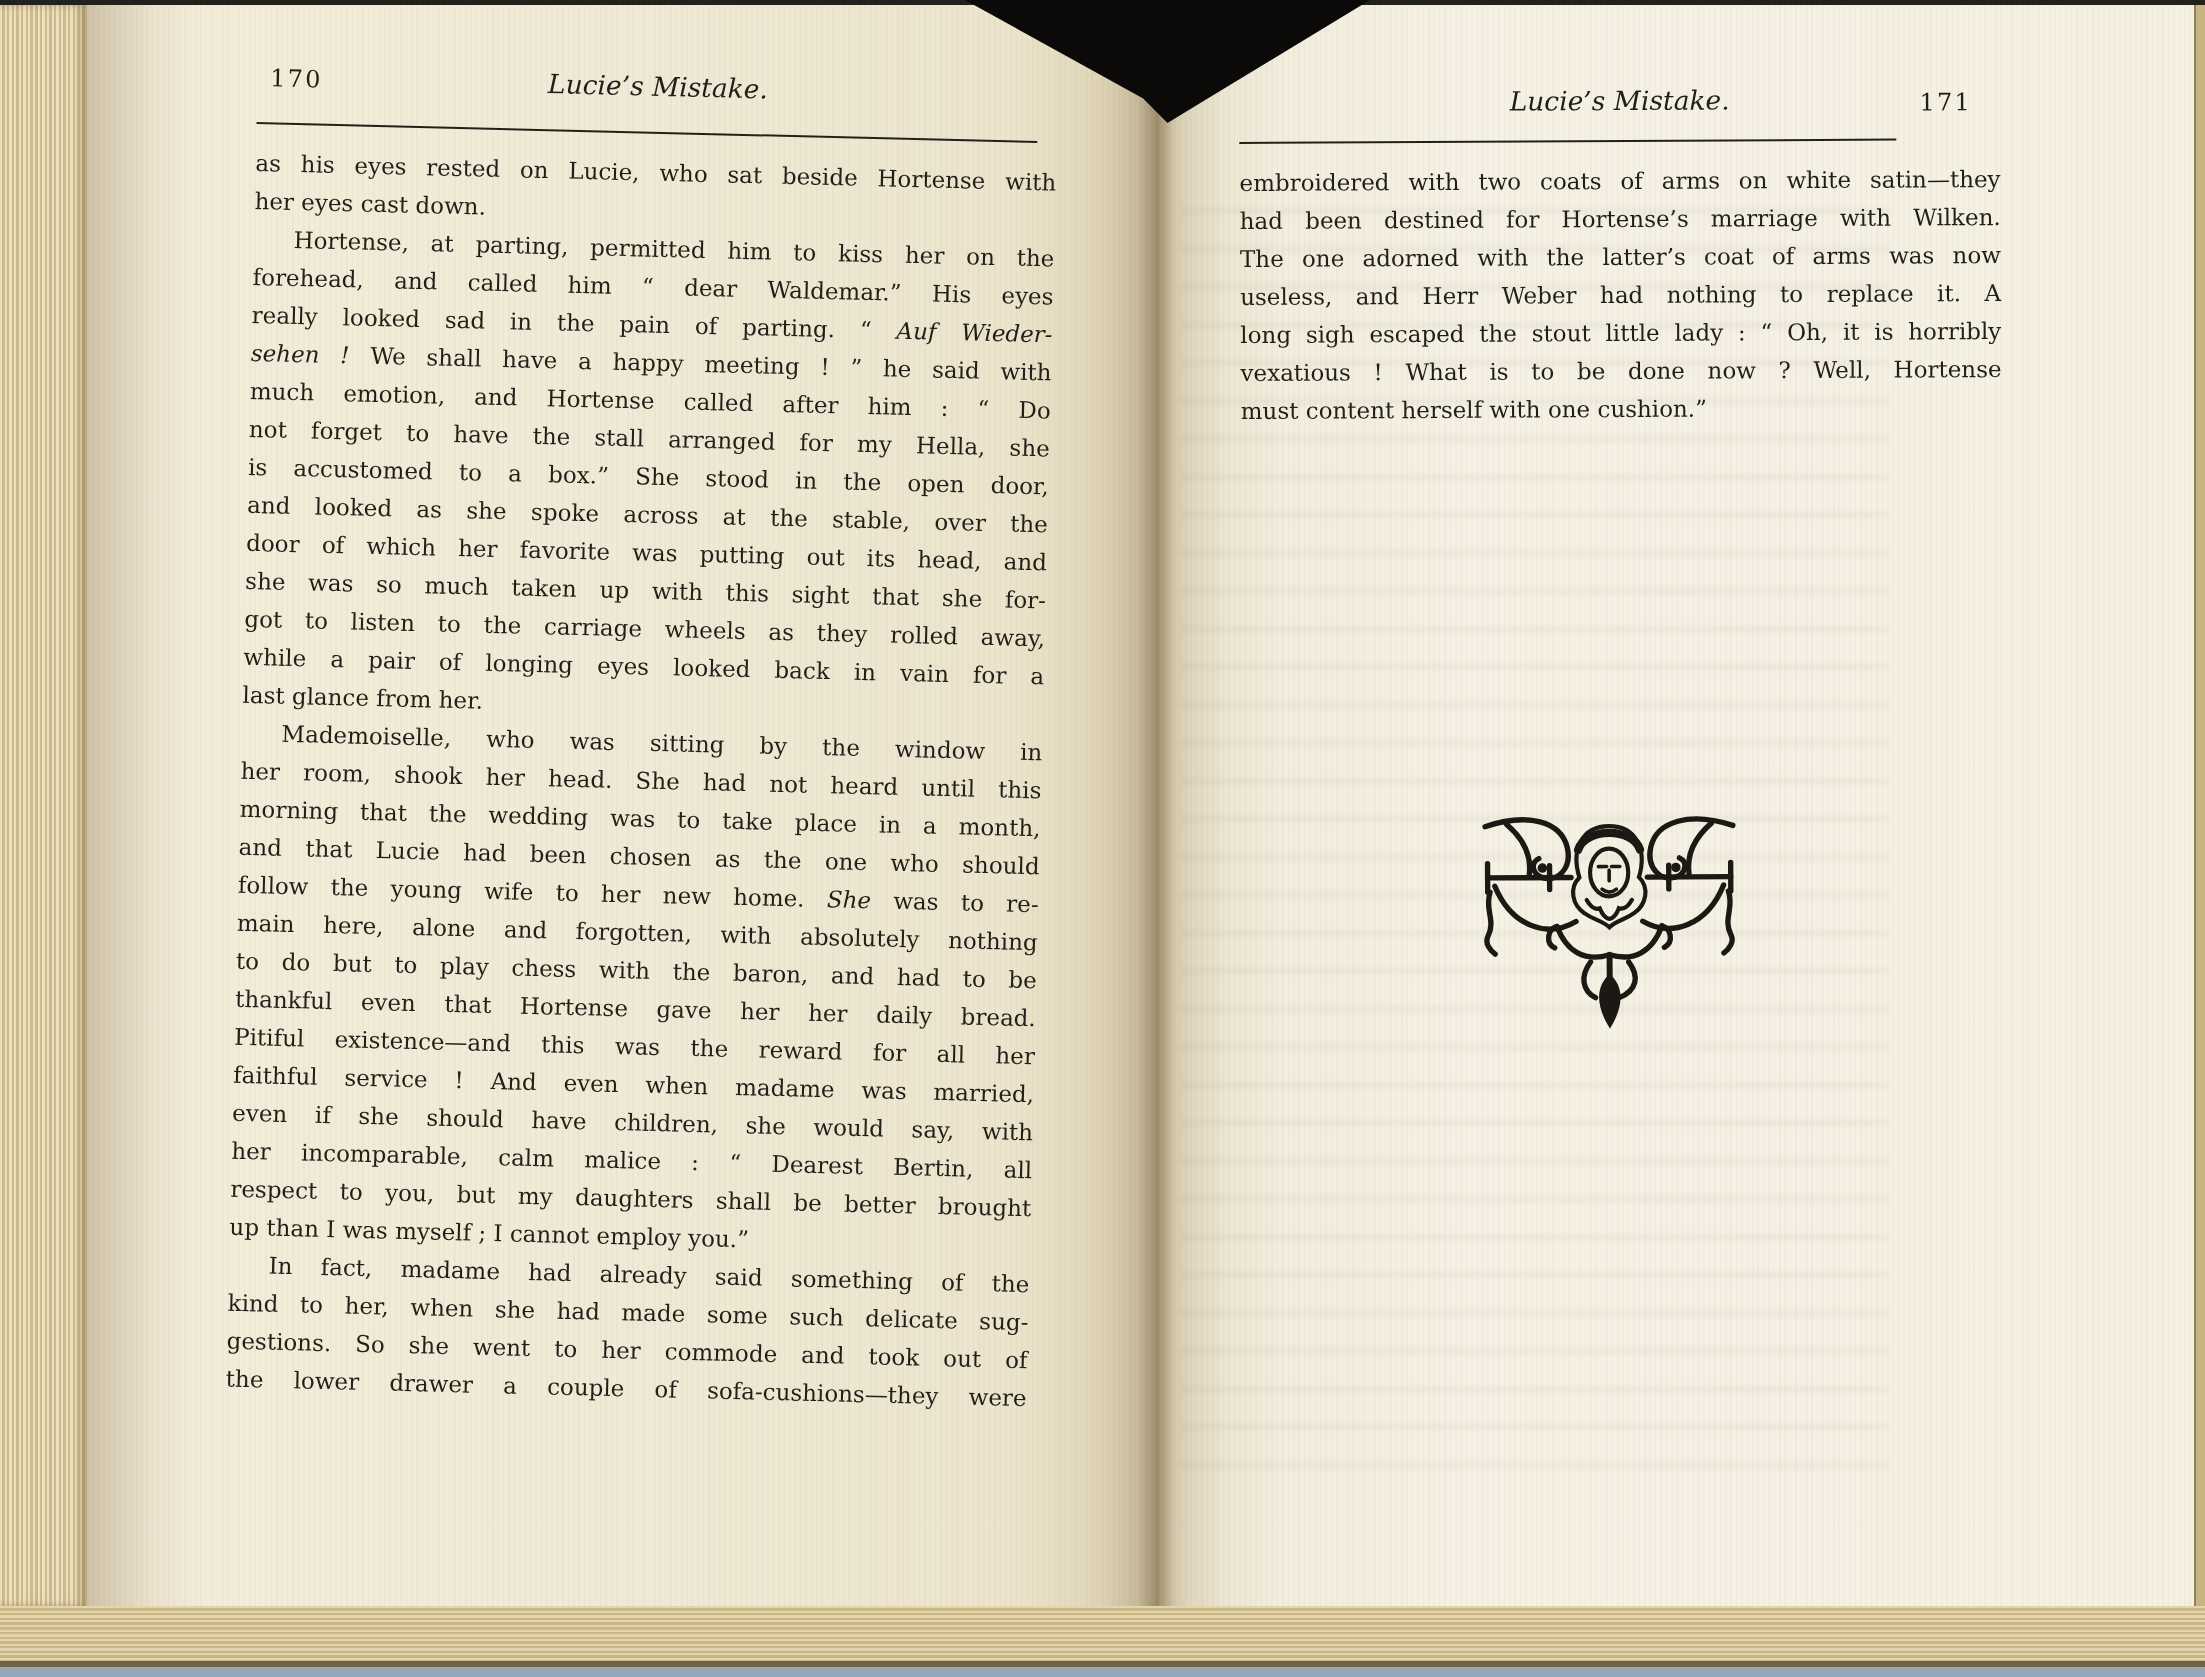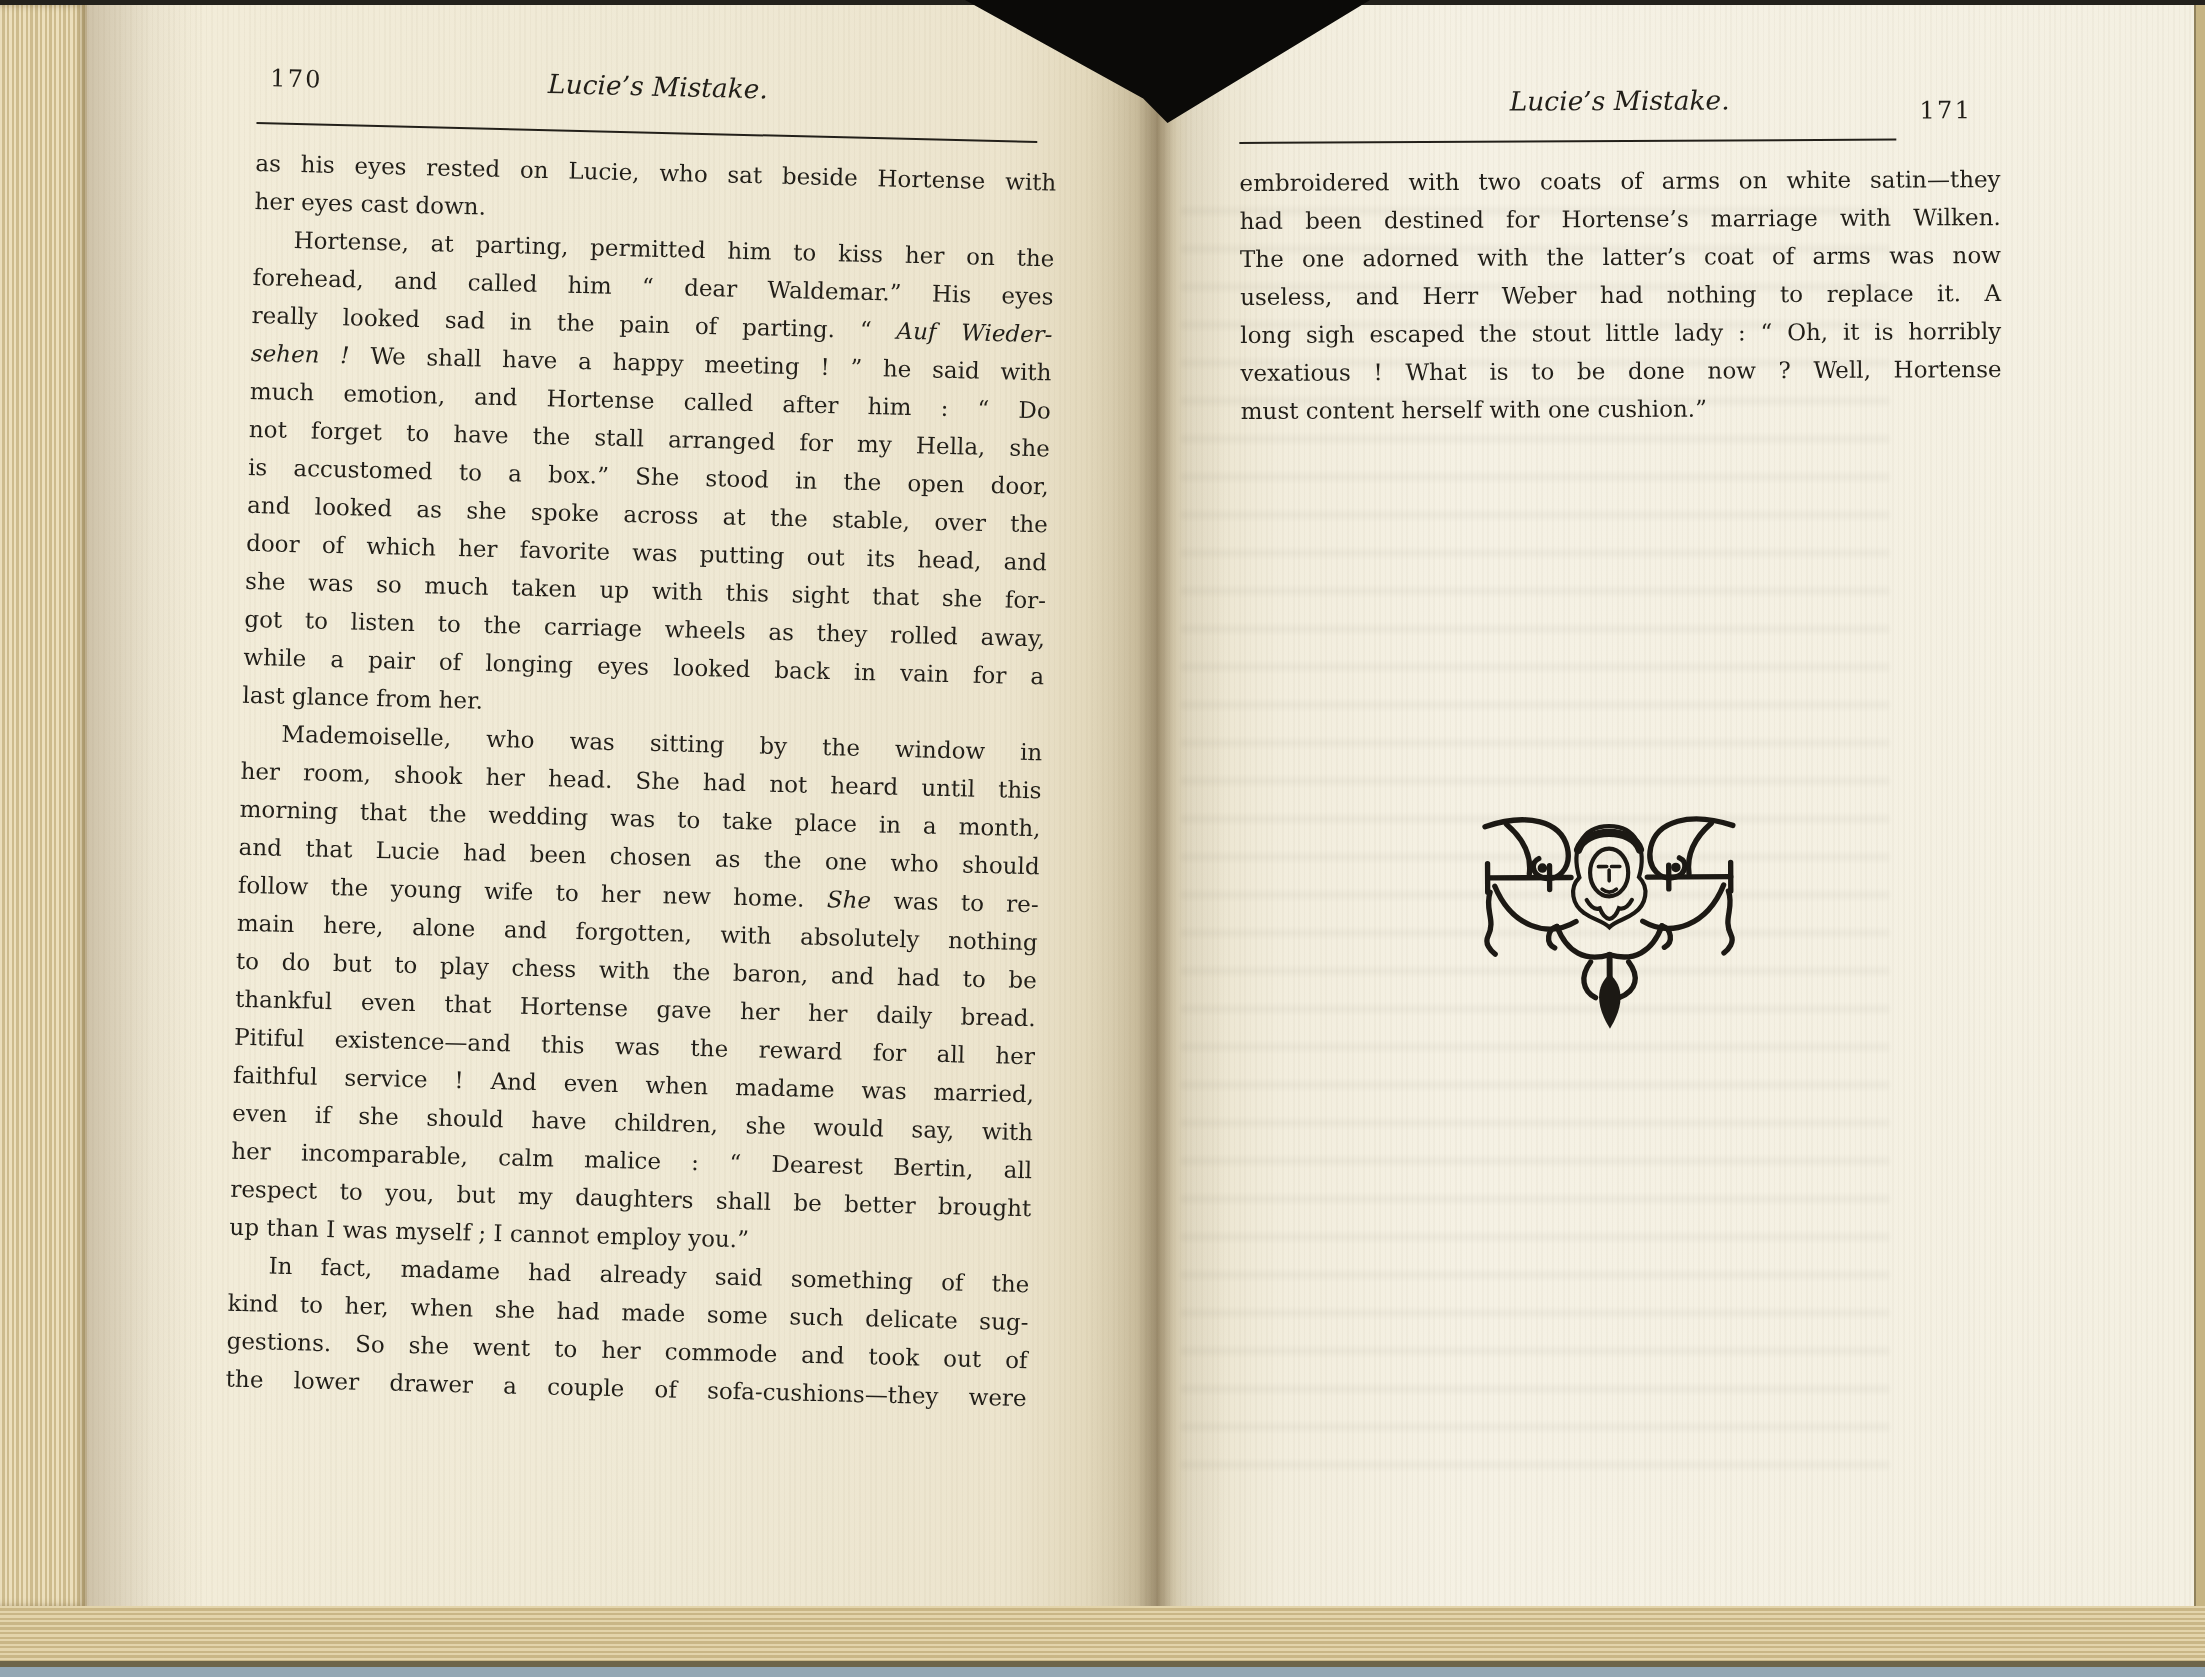--- a/index.html
+++ b/index.html
@@ -33,21 +33,21 @@
   .right-edge{position:absolute;right:0;top:4.7px;bottom:72px;width:9.3px;
     background:#c6b483;border-left:2.3px solid #8f815c;}
 
   
   .content{position:absolute;}
   .content-left{left:258px;top:61px;width:801px;transform:rotate(1.4deg);transform-origin:0 0;}
   .content-right{left:1239px;top:81px;width:761px;transform:rotate(-0.3deg);transform-origin:0 0;}
   .header{position:relative;height:50px;}
   .pageno{font-size:24px;letter-spacing:2.3px;}
   .content-left .pageno{position:absolute;left:12.5px;top:3.1px;}
-  .content-right .pageno{position:absolute;right:28px;top:19px;}
+  .content-right .pageno{position:absolute;right:28px;top:11px;}
   .running{position:absolute;left:0;right:0;top:0;text-align:center;font-style:italic;font-size:26.5px;}
   .content-right .running{top:6.2px;}
   .rule{height:2.3px;background:#23201a;margin-top:11px;}
   .content-left .rule{width:781px;}
   .content-right .rule{width:657px;}
   .pbody{margin-top:20px;font-size:23px;line-height:38px;}
   .tline{text-align:justify;text-align-last:justify;text-justify:inter-word;}
   .tline.end{text-align-last:left;}
   .tline.ind{text-indent:40px;}
   .tline i{font-style:italic;}

